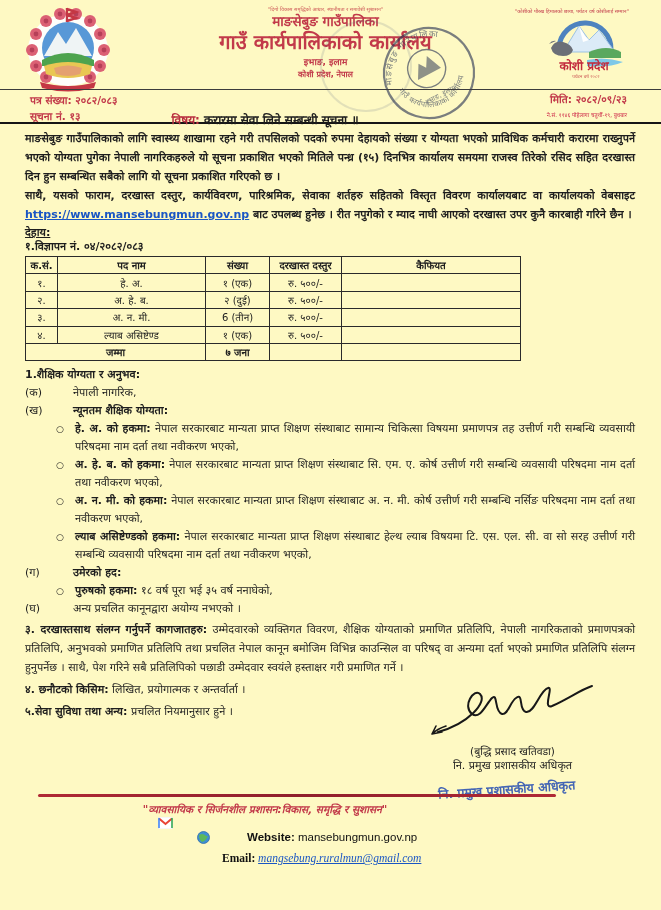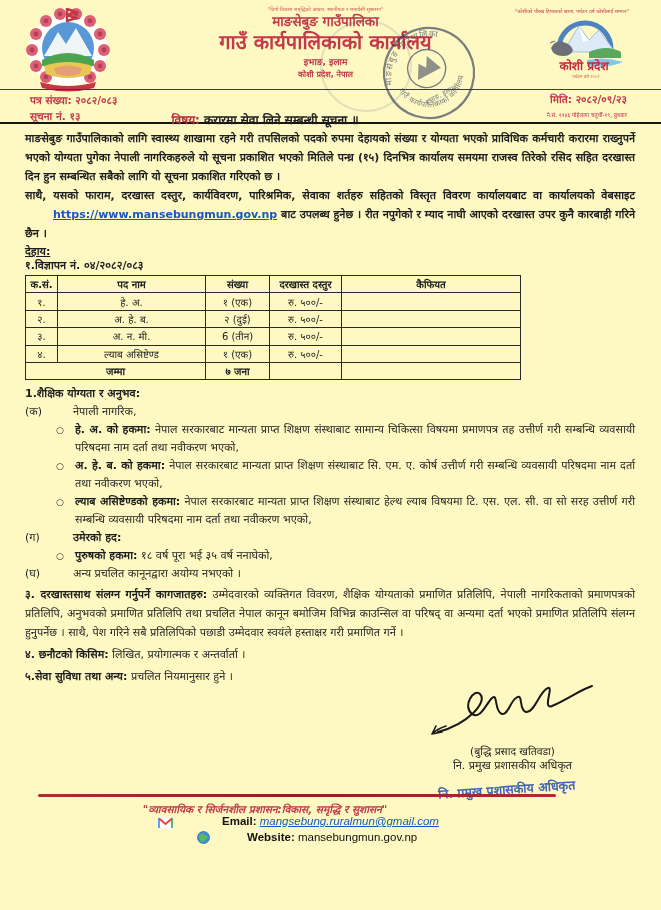--- a/index.html
+++ b/index.html
@@ -24,21 +24,21 @@
   .date-main{font-size:10.5px;font-weight:bold;}
   .date-ns{font-size:5.5px;margin-top:5px;color:#c24;}
   
   .stamp{position:absolute;left:378px;top:22px;opacity:.62;}
   .stamp-faint{position:absolute;left:316px;top:16px;opacity:.14;}
   
   .content{position:absolute;top:112px;left:25px;width:610px;}
   .subject{width:480px;text-align:center;font-size:12px;font-weight:bold;height:17px;line-height:17px;}
   .subject .red{color:#b93040;}
   .para{font-size:11px;line-height:19px;text-align:justify;font-weight:bold;}
-  .doc-link{color:#1a56c4;text-decoration:underline;margin-left:28px;}
+  .doc-link{color:#1a56c4;text-decoration:underline;}
   .dehaya{font-size:11px;line-height:13px;font-weight:bold;text-decoration:underline;margin-top:2px;}
   .advert{font-size:11px;line-height:13px;font-weight:bold;margin:1px 0 3px 0;}
   table.vac{border-collapse:collapse;width:495px;table-layout:fixed;}
   table.vac th,table.vac td{border:1.2px solid #2a2a2a;font-size:10px;text-align:center;
         padding:0;height:16.4px;overflow:hidden;white-space:nowrap;margin-left:21px;}
   table.vac th{font-weight:bold;}
   .bold{font-weight:bold;}
   .sec-head{font-size:11px;font-weight:bold;line-height:18px;margin-top:5px;}
   .kv{font-size:11px;line-height:18px;}
   .kv .kv-label{display:inline-block;width:48px;}
@@ -52,21 +52,21 @@
   .sig-title{font-size:11px;line-height:16px;}
   .stamp-title{position:absolute;left:438px;top:781px;color:#2f55b3;font-size:12.5px;font-weight:bold;
         transform:rotate(-4deg);opacity:.9;white-space:nowrap;}
   .red-line{position:absolute;left:38px;top:794px;width:518px;height:2.6px;
         background:linear-gradient(90deg,#b02a35 0%,#8f1f2c 50%,#b02a35 100%);border-radius:2px;}
   .tagline{position:absolute;left:25px;top:802px;width:480px;text-align:center;color:#c23a4a;
         font-size:10.5px;font-style:italic;font-weight:bold;}
   .contact{font-family:"Liberation Sans",sans-serif;font-size:11.5px;color:#111;}
   .gmail-ico{position:absolute;left:158px;top:817px;}
   .globe-ico{position:absolute;left:197px;top:831px;}
-  .email-text{position:absolute;left:222px;top:815px;}
+  .email-text{position:absolute;left:222px;top:852px;font-family:Liberation Serif, serif;}
   .web-text{position:absolute;left:247px;top:831px;}
   .email-link{color:#1a56c4;font-style:italic;text-decoration:underline;}
   .contact .lbl{font-weight:bold;}
 </style>
 </head>
 <body>
 
 <div class="page">
 
   <div class="header">
@@ -241,23 +241,27 @@
         <td></td>
       </tr>
     </tbody>
       </table>
 
     <div class="sec-head">1.शैक्षिक योग्यता र अनुभव:</div>
 
     <div class="kv">
       <span class="kv-label">(क)</span><span>नेपाली नागरिक,</span>
     </div>
+    <div class="kv">
+      <span class="kv-label">(ख)</span><span class="bold">न्यूनतम शैक्षिक योग्यता:</span>
+    </div>
 
     <div class="bullet"><span class="bold">हे. अ. को हकमा:</span><span> नेपाल सरकारबाट मान्यता प्राप्त शिक्षण संस्थाबाट सामान्य चिकित्सा विषयमा प्रमाणपत्र तह उत्तीर्ण गरी सम्बन्धि व्यवसायी परिषदमा नाम दर्ता तथा नवीकरण भएको,</span></div>
     <div class="bullet"><span class="bold">अ. हे. ब. को हकमा:</span><span> नेपाल सरकारबाट मान्यता प्राप्त शिक्षण संस्थाबाट सि. एम. ए. कोर्ष उत्तीर्ण गरी सम्बन्धि व्यवसायी परिषदमा नाम दर्ता तथा नवीकरण भएको,</span></div>
+    <div class="bullet"><span class="bold">अ. न. मी. को हकमा:</span><span> नेपाल सरकारबाट मान्यता प्राप्त शिक्षण संस्थाबाट अ. न. मी. कोर्ष उत्तीर्ण गरी सम्बन्धि नर्सिङ परिषदमा नाम दर्ता तथा नवीकरण भएको,</span></div>
     <div class="bullet"><span class="bold">ल्याब असिष्टेण्डको हकमा:</span><span> नेपाल सरकारबाट मान्यता प्राप्त शिक्षण संस्थाबाट हेल्थ ल्याब विषयमा टि. एस. एल. सी. वा सो सरह उत्तीर्ण गरी सम्बन्धि व्यवसायी परिषदमा नाम दर्ता तथा नवीकरण भएको,</span></div>
 
     <div class="kv">
       <span class="kv-label">(ग)</span><span class="bold">उमेरको हद:</span>
     </div>
 
     <div class="bullet"><span class="bold">पुरुषको हकमा:</span><span> १८ वर्ष पूरा भई ३५ वर्ष ननाघेको,</span></div>
 
     <div class="kv">
       <span class="kv-label">(घ)</span><span>अन्य प्रचलित कानूनद्वारा अयोग्य नभएको ।</span>

